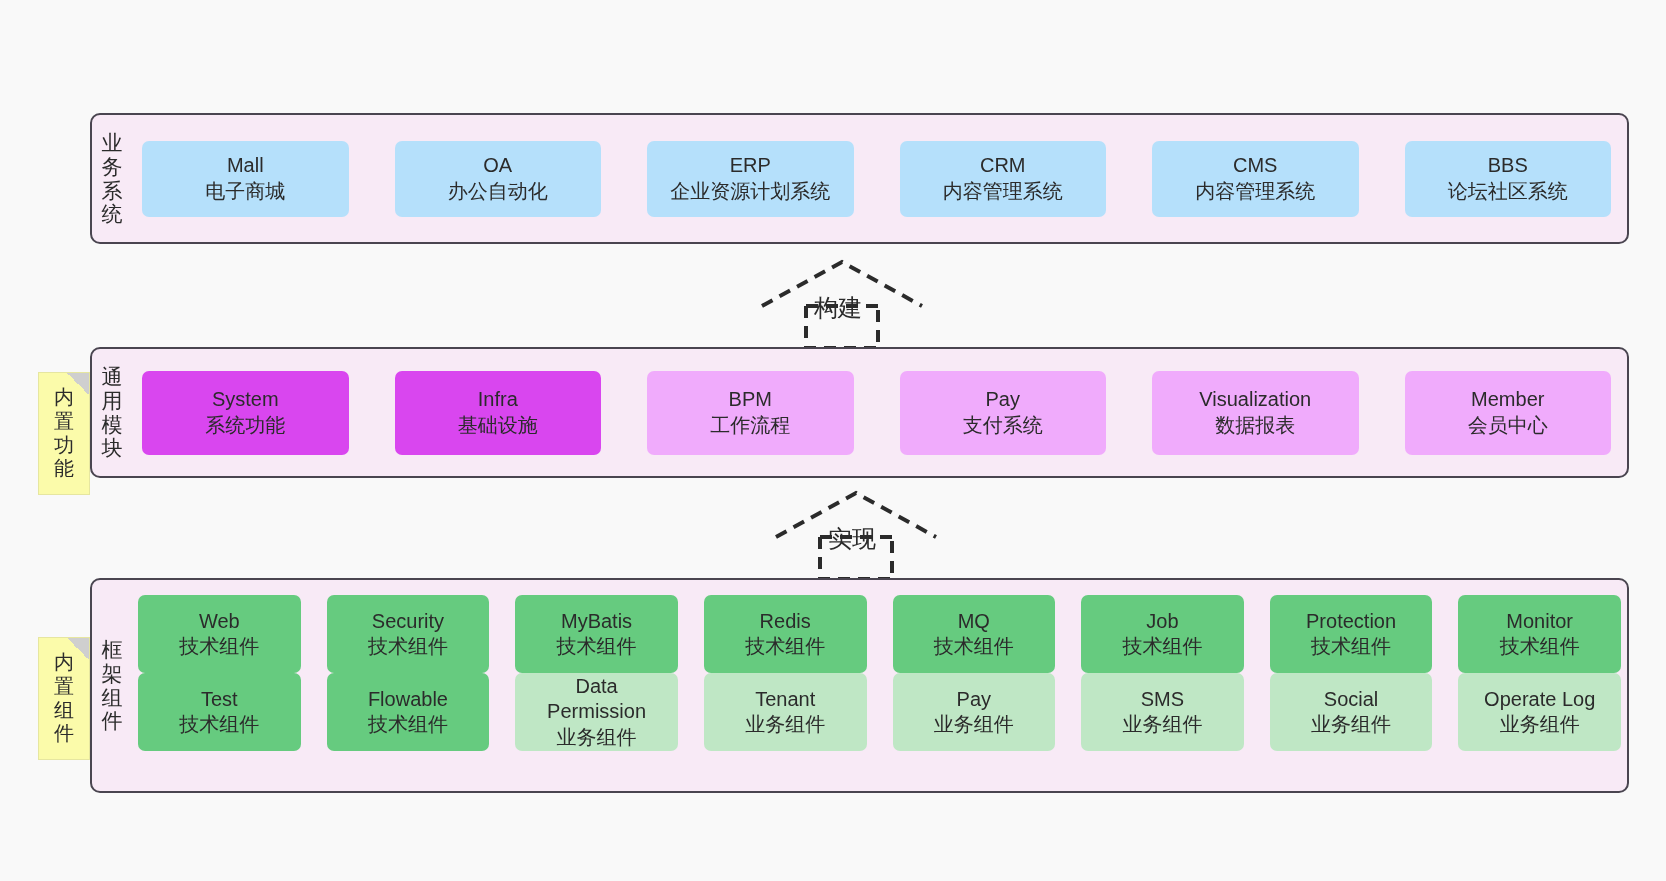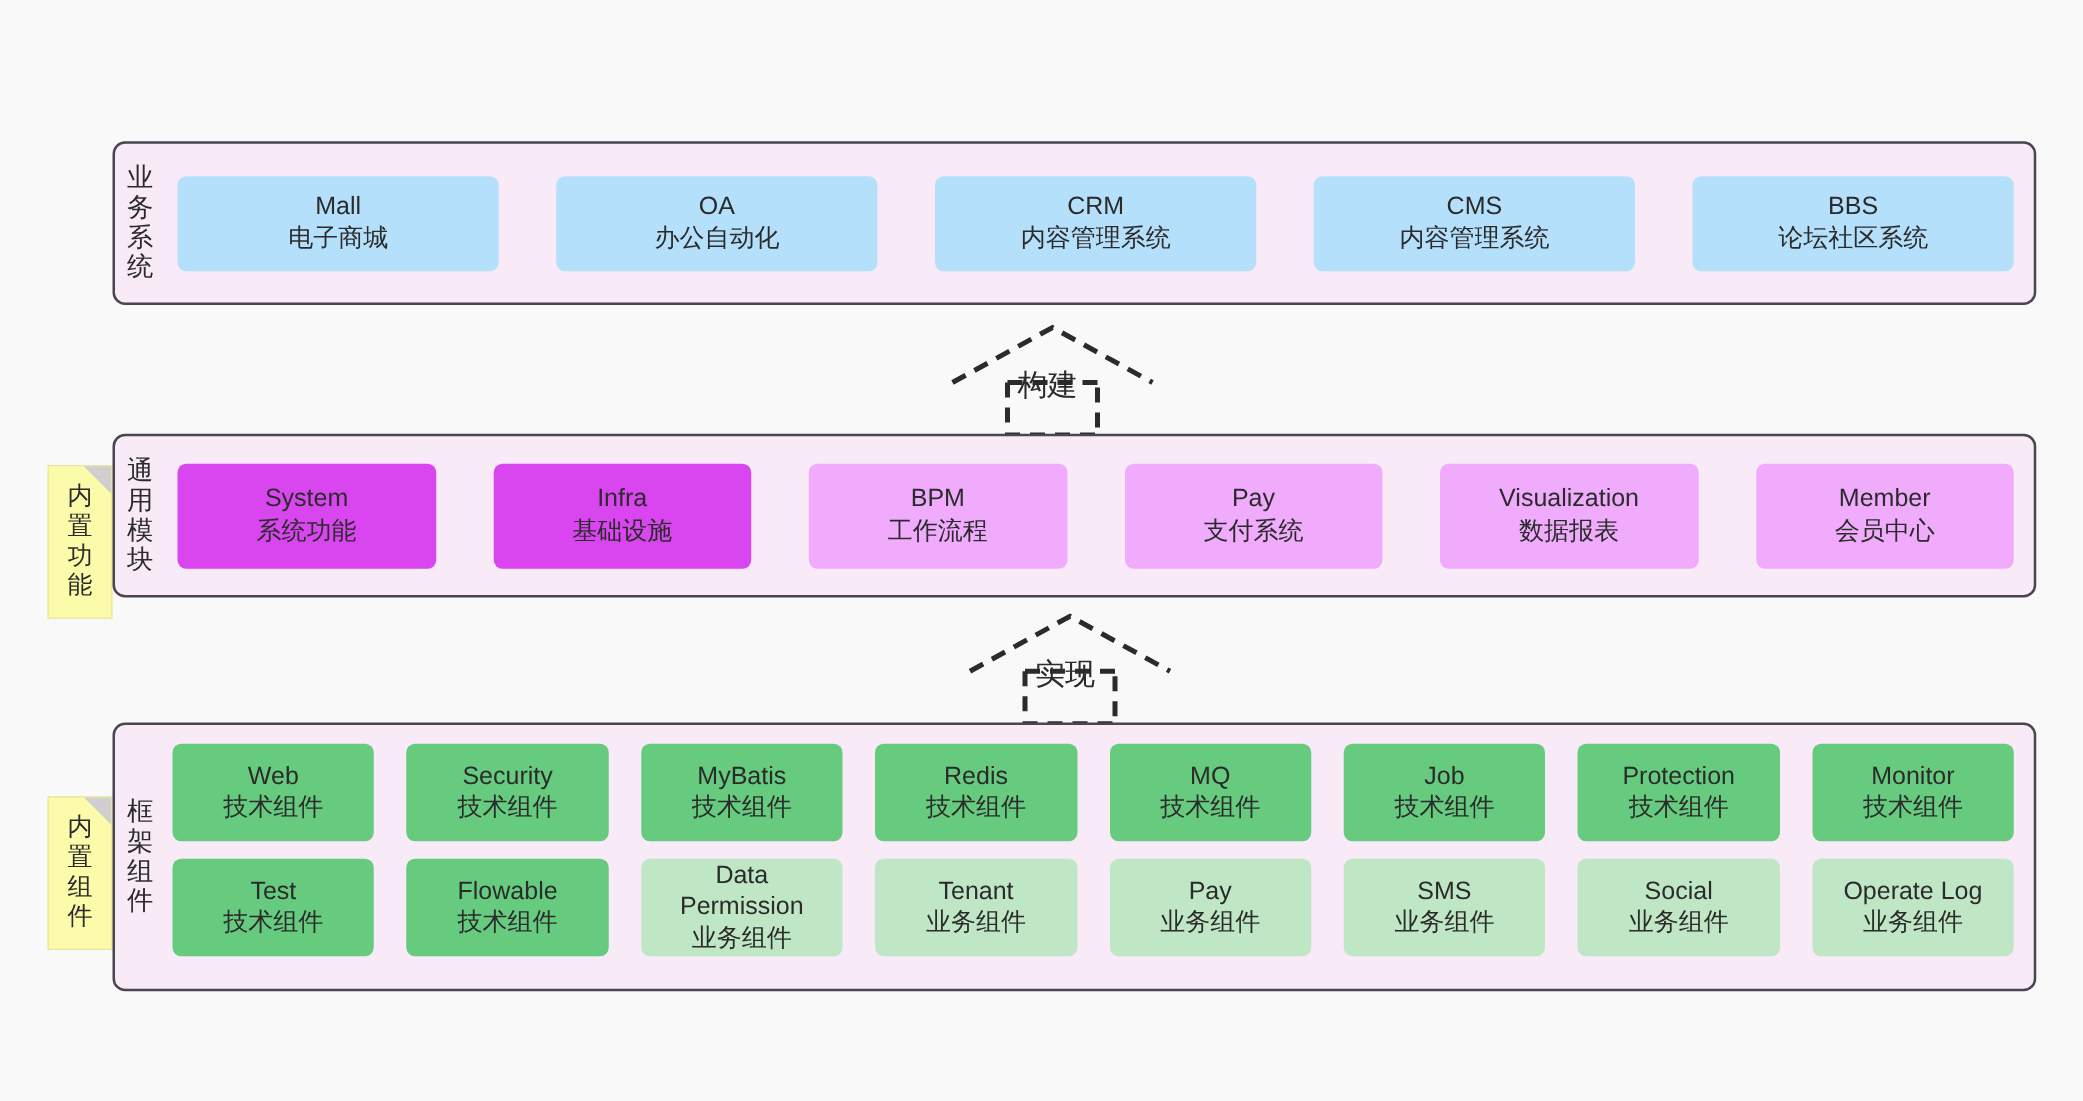--- a/index.html
+++ b/index.html
@@ -91,27 +91,27 @@
   }
   #layer-common .layer-body { gap: 46px; padding-left: 10px; padding-right: 16px; }
   #layer-common .cell { flex: 1 1 0; height: 84px; }
 
   
   #layer-framework {
     left: 90px;  top: 578px;  width: 1539px; height: 215px;
   }
   #layer-framework .layer-body {
     display: block;
-    padding: 15px 16px 15px 6px;
+    padding: 15px 6px 15px 6px;
   }
   .grid-row {
     display: flex;
     gap: 26px;
   }
-  .grid-row + .grid-row { margin-top: 14px; }
+  .grid-row + .grid-row { margin-top: 0; }
   #layer-framework .cell { flex: 1 1 0; height: 78px; }
 
   
   .note {
     position: absolute;
     box-sizing: border-box;
     background: #fbfbaa;
     border: 1px solid #e6e6a0;
     display: flex;
     flex-direction: column;
@@ -165,20 +165,24 @@
       <span>统</span>
     </div>
     <div class="layer-body">
       <div class="cell c-blue">
         <span class="t1">Mall</span>
         <span class="t2">电子商城</span>
       </div>
       <div class="cell c-blue">
         <span class="t1">OA</span>
         <span class="t2">办公自动化</span>
+      </div>
+      <div class="cell c-blue">
+        <span class="t1">ERP</span>
+        <span class="t2">企业资源计划系统</span>
       </div>
       <div class="cell c-blue">
         <span class="t1">CRM</span>
         <span class="t2">内容管理系统</span>
       </div>
       <div class="cell c-blue">
         <span class="t1">CMS</span>
         <span class="t2">内容管理系统</span>
       </div>
       <div class="cell c-blue">

